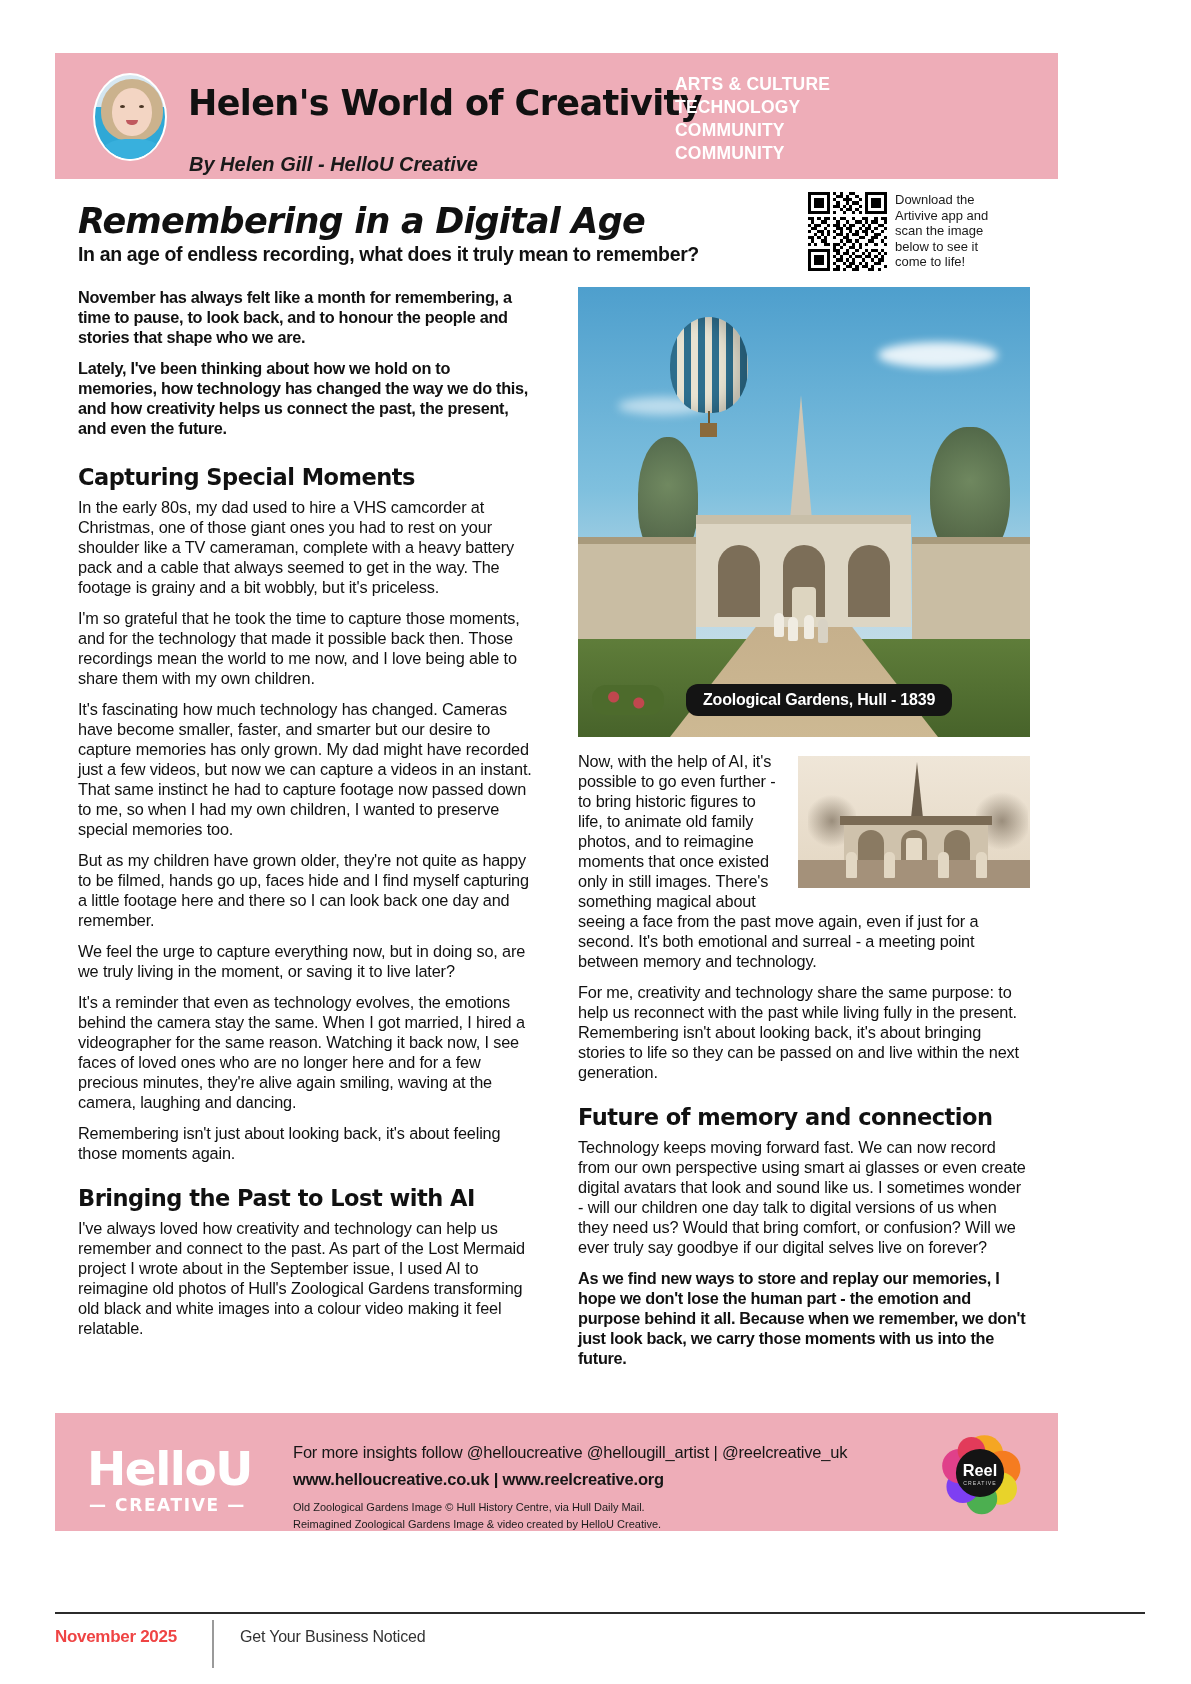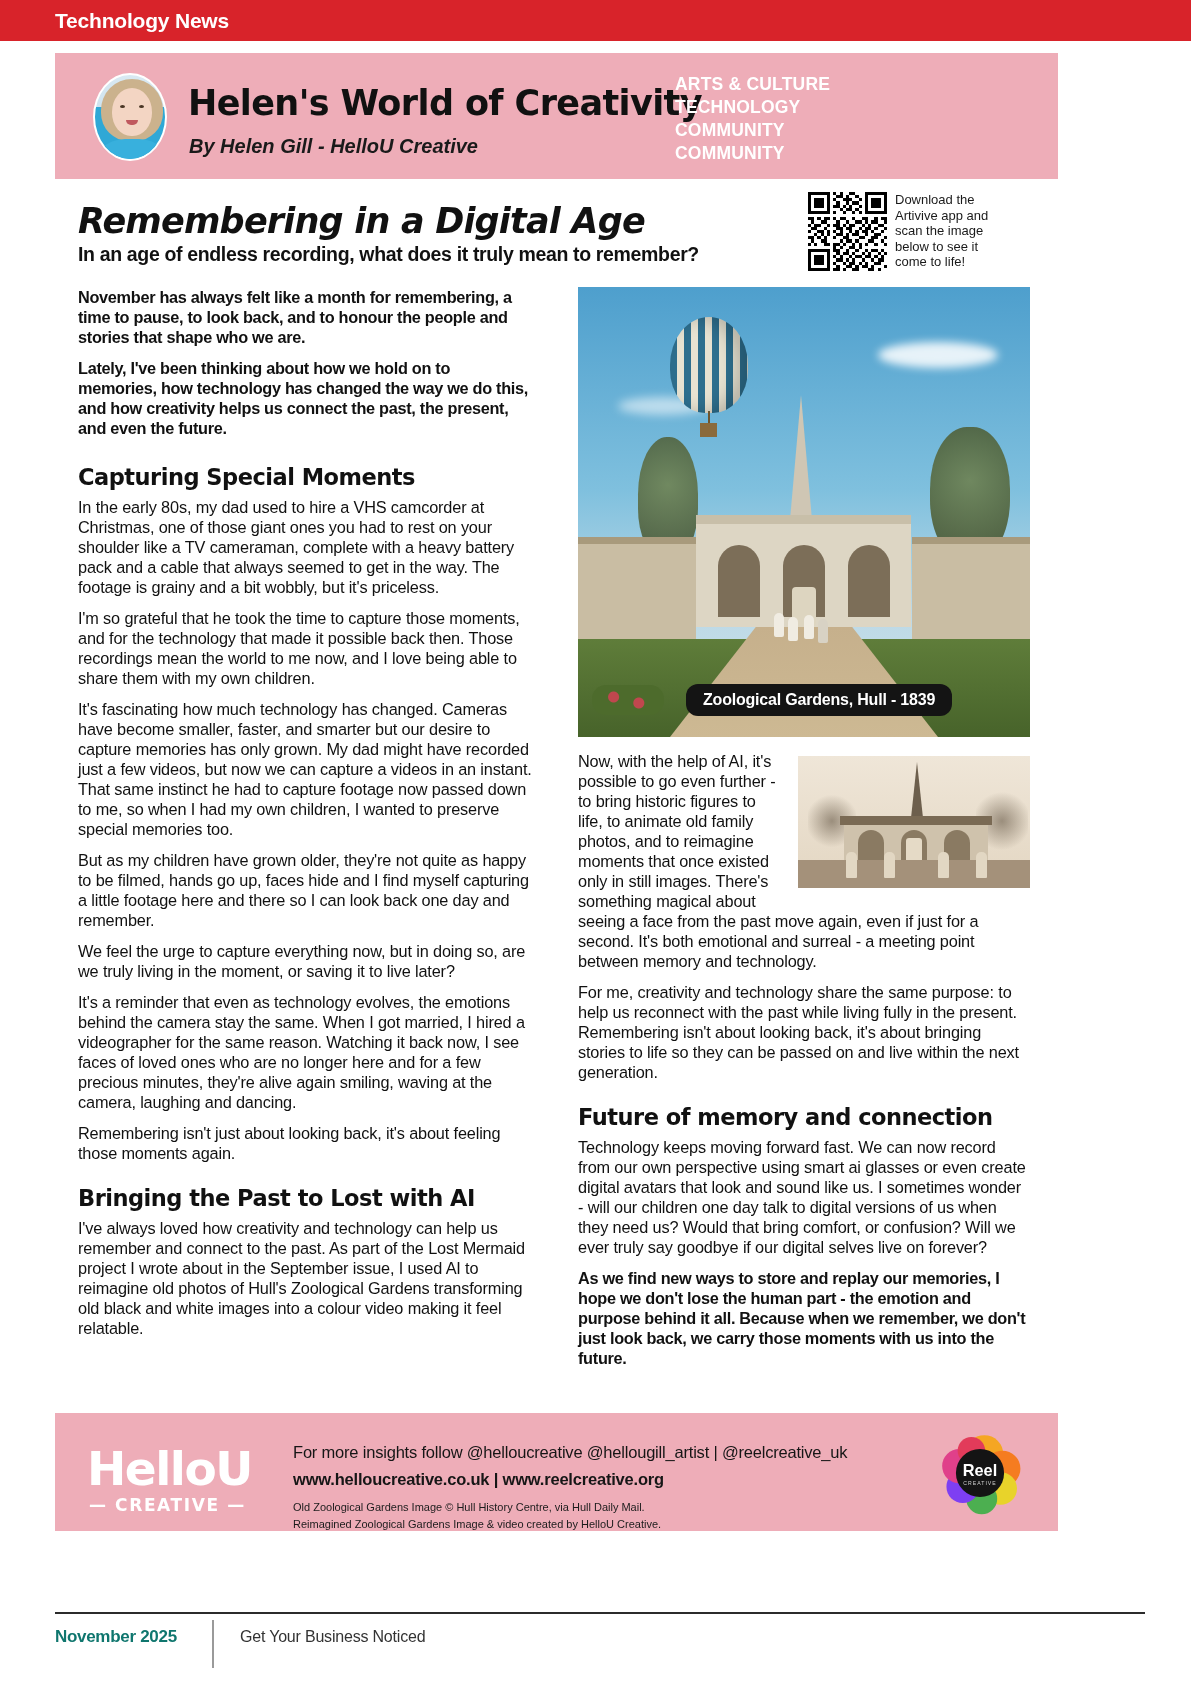--- a/index.html
+++ b/index.html
@@ -58,21 +58,21 @@
     position: absolute; left: -4px; top: 64px; width: 82px; height: 34px;
     border-radius: 40px 40px 0 0; background: #38b0dd;
   }
   .banner-title {
     position: absolute; left: 133px; top: 30px;
     font-size: 35px; font-weight: bold; color: #111;
     letter-spacing: -0.6px;
     font-family: "DejaVu Sans", sans-serif;
   }
   .banner-sub {
-    position: absolute; left: 134px; top: 82px;
+    position: absolute; left: 134px; top: 100px;
     font-size: 20px; font-style: italic; color: #1a1a1a; font-weight: 600;
     font-family: "Liberation Sans", sans-serif;
     text-align: center;
   }
   .banner-tags {
     position: absolute; left: 620px; top: 20px;
     color: #ffffff; font-size: 17.5px; font-weight: bold; line-height: 23px;
     letter-spacing: 0.2px;
   }
 
@@ -297,39 +297,36 @@
     position: absolute; left: 882px; top: 17px; width: 86px; height: 86px;
   }
 
   
   .bottom-rule {
     position: absolute; left: 55px; top: 1612px; width: 1090px; height: 2px;
     background: #2b2b2b;
   }
   .bottom-date {
     position: absolute; left: 55px; top: 1627px;
-    font-size: 17px; font-weight: bold; color: #0f766e; letter-spacing: -0.3px;
+    font-size: 17px; font-weight: bold; color: #ef4444; letter-spacing: -0.3px;
   }
   .bottom-divider {
     position: absolute; left: 212px; top: 1620px; width: 2px; height: 48px;
     background: #9a9a9a;
   }
   .bottom-tagline {
     position: absolute; left: 240px; top: 1628px;
     font-size: 16px; color: #333; letter-spacing: -0.2px;
   }
 </style>
 </head>
 <body>
 
 <div class="page">
 
-  <div class="masthead">
-    <div class="masthead-title">Technology News</div>
-  </div>
 
   <div class="banner">
     <div class="avatar">
       <div class="hair"></div>
       <div class="face"></div>
       <div class="eye-l"></div>
       <div class="eye-r"></div>
       <div class="mouth"></div>
       <div class="shoulders"></div>
     </div>

